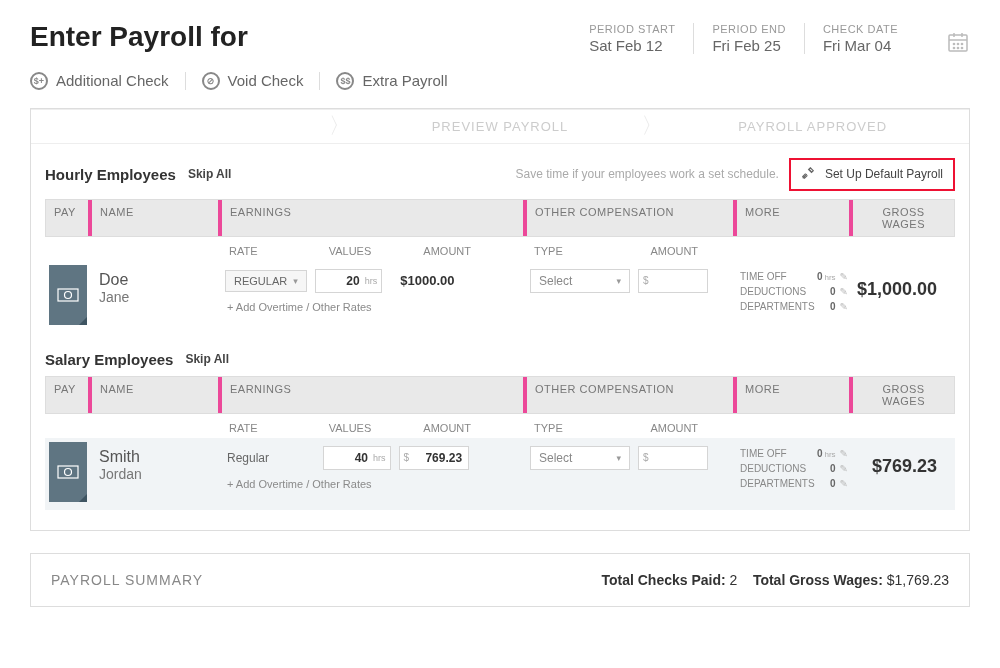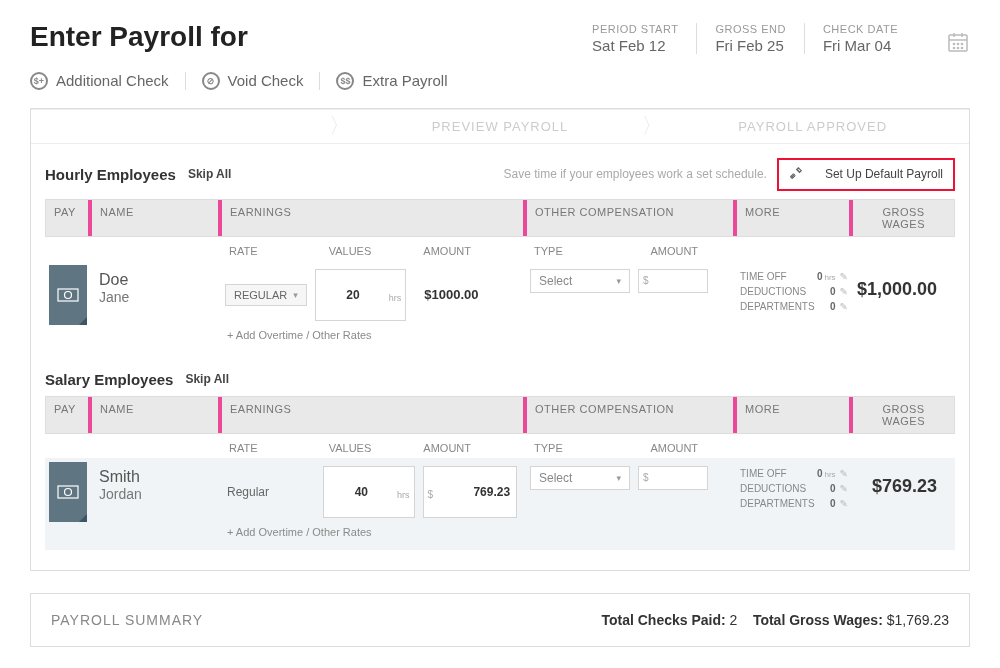--- a/index.html
+++ b/index.html
@@ -39,21 +39,21 @@
     border-top: 1px solid #eee; border-bottom: 1px solid #eee;
   }
   .step.active::before { background: #fff; }
   .step .chev { position: absolute; right: -8px; top: 50%; transform: translateY(-50%); color: #eaeaea; font-size: 22px; }
 
   .section-head { display: flex; align-items: center; margin: 6px 0 8px; }
   .section-title { font-size: 15px; font-weight: 700; color: #333; margin-right: 12px; }
   .skip-all { font-size: 12px; font-weight: 700; color: #444; cursor: pointer; }
   .section-head .spacer { flex: 1; }
   .hint-text { font-size: 12px; color: #aaa; margin-right: 10px; }
-  .setup-btn { display: inline-flex; align-items: center; gap: 22px; border: 2px solid #e13; padding: 6px 10px; background: #fff; font-size: 12px; color: #444; cursor: pointer; }
+  .setup-btn { display: inline-flex; align-items: center; gap: 10px; border: 2px solid #e13; padding: 6px 10px; background: #fff; font-size: 12px; color: #444; cursor: pointer; }
   .setup-btn .tools-icon { color: #777; }
 
   .col-headers { display: flex; background: #e9e9e9; border: 1px solid #ddd; font-size: 11px; color: #777; letter-spacing: .5px; }
   .col-headers .h { padding: 6px 8px; border-right: 4px solid #ec4899; }
   .col-headers .h:last-child { border-right: none; }
   .h-pay { width: 46px; }
   .h-name { width: 130px; }
   .h-earn { width: 305px; }
   .h-comp { width: 210px; }
   .h-more { width: 116px; }
@@ -81,21 +81,21 @@
   .pay-badge svg { display: block; }
   .pay-badge::after { content: ""; position: absolute; bottom: 0; right: 0; border-left: 8px solid transparent; border-bottom: 8px solid #3f5562; }
 
   .name-cell { width: 130px; padding: 6px 8px; }
   .name-last { font-size: 16px; color: #555; }
   .name-first { font-size: 14px; color: #777; }
 
   .earn-cell { width: 305px; display: flex; flex-wrap: wrap; align-items: center; gap: 6px 8px; padding: 4px 4px; }
   .rate-sel { border: 1px solid #d5d5d5; background: #f6f6f6; padding: 4px 8px; font-size: 11px; color: #666; display: inline-flex; align-items: center; gap: 6px; cursor: pointer; }
   .rate-label-static { font-size: 12px; color: #666; padding: 4px 8px 4px 2px; width: 90px; }
-  .val-input { border: 1px solid #d5d5d5; background: #fff; padding: 17px 4px; display: inline-flex; align-items: flex-end; gap: 24px; }
+  .val-input { border: 1px solid #d5d5d5; background: #fff; padding: 3px 4px; display: inline-flex; align-items: center; }
   .val-input input { border: none; outline: none; width: 42px; text-align: right; font-size: 12px; font-weight: 600; color: #333; background: transparent; }
   .val-input .suffix { font-size: 9px; color: #aaa; margin-left: 3px; }
   .val-input .prefix { font-size: 10px; color: #aaa; margin-right: 3px; }
   .amt-text { font-size: 13px; font-weight: 700; color: #333; padding-left: 10px; }
   .add-ot { width: 100%; font-size: 11px; color: #8a8a8a; padding-left: 2px; margin-top: 2px; cursor: pointer; }
 
   .comp-cell { width: 210px; display: flex; align-items: center; gap: 8px; padding: 4px 4px; }
   .select-box { border: 1px solid #d5d5d5; background: #fff; padding: 4px 8px; font-size: 12px; color: #888; display: inline-flex; align-items: center; justify-content: space-between; width: 100px; cursor: pointer; }
   .comp-amt { border: 1px solid #d5d5d5; background: #fff; padding: 3px 4px; display: inline-flex; align-items: center; width: 70px; }
   .comp-amt .prefix { font-size: 10px; color: #aaa; }
@@ -126,21 +126,21 @@
       <h1>
         <span>Enter Payroll for</span><br>
       </h1>
     </div>
     <div class="hdr-dates">
       <div class="date-cell">
         <div class="date-label">PERIOD START</div>
         <div class="date-val">Sat Feb 12</div>
       </div>
       <div class="date-cell">
-        <div class="date-label">GROSS END</div>
+        <div class="date-label">PERIOD END</div>
         <div class="date-val">Fri Feb 25</div>
       </div>
       <div class="date-cell">
         <div class="date-label">CHECK DATE</div>
         <div class="date-val">Fri Mar 04</div>
       </div>
     </div>
     <div class="cal-icon">
       <svg width="24" height="24" viewBox="0 0 24 24" fill="none" stroke="#bbb" stroke-width="1.5">
         <rect x="3" y="5" width="18" height="16" rx="1"></rect>

